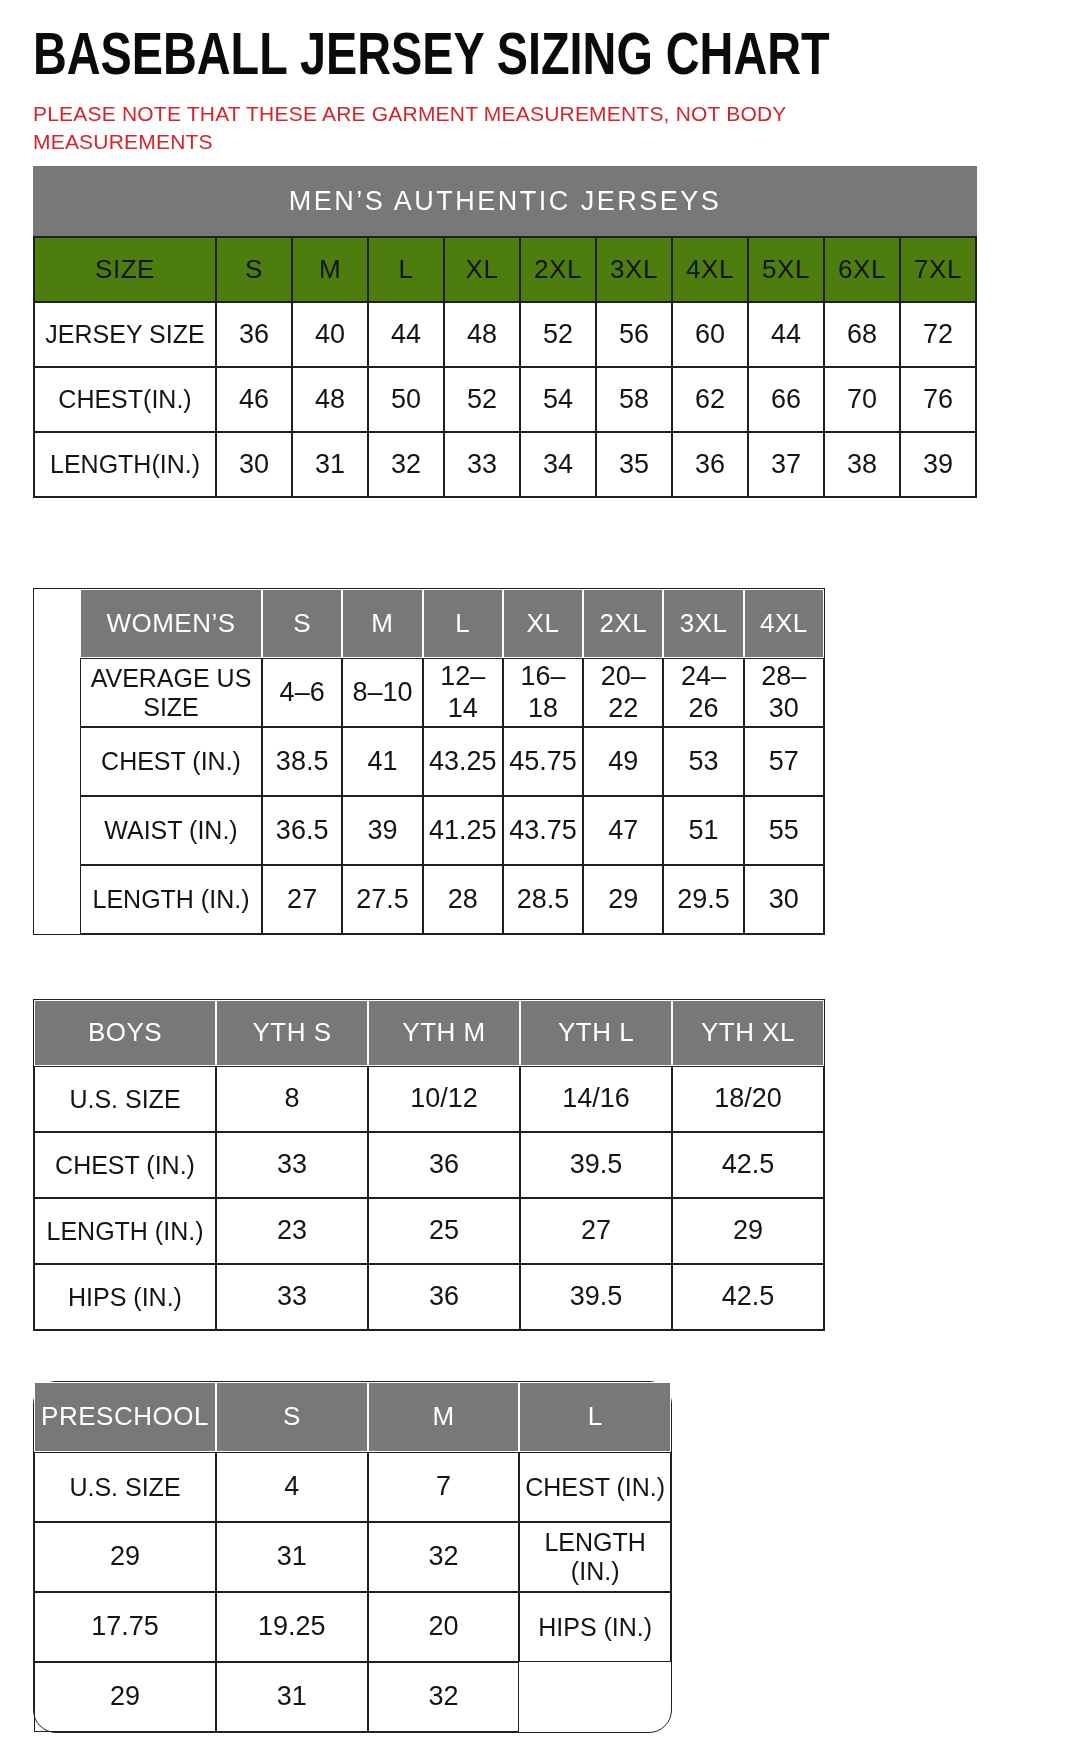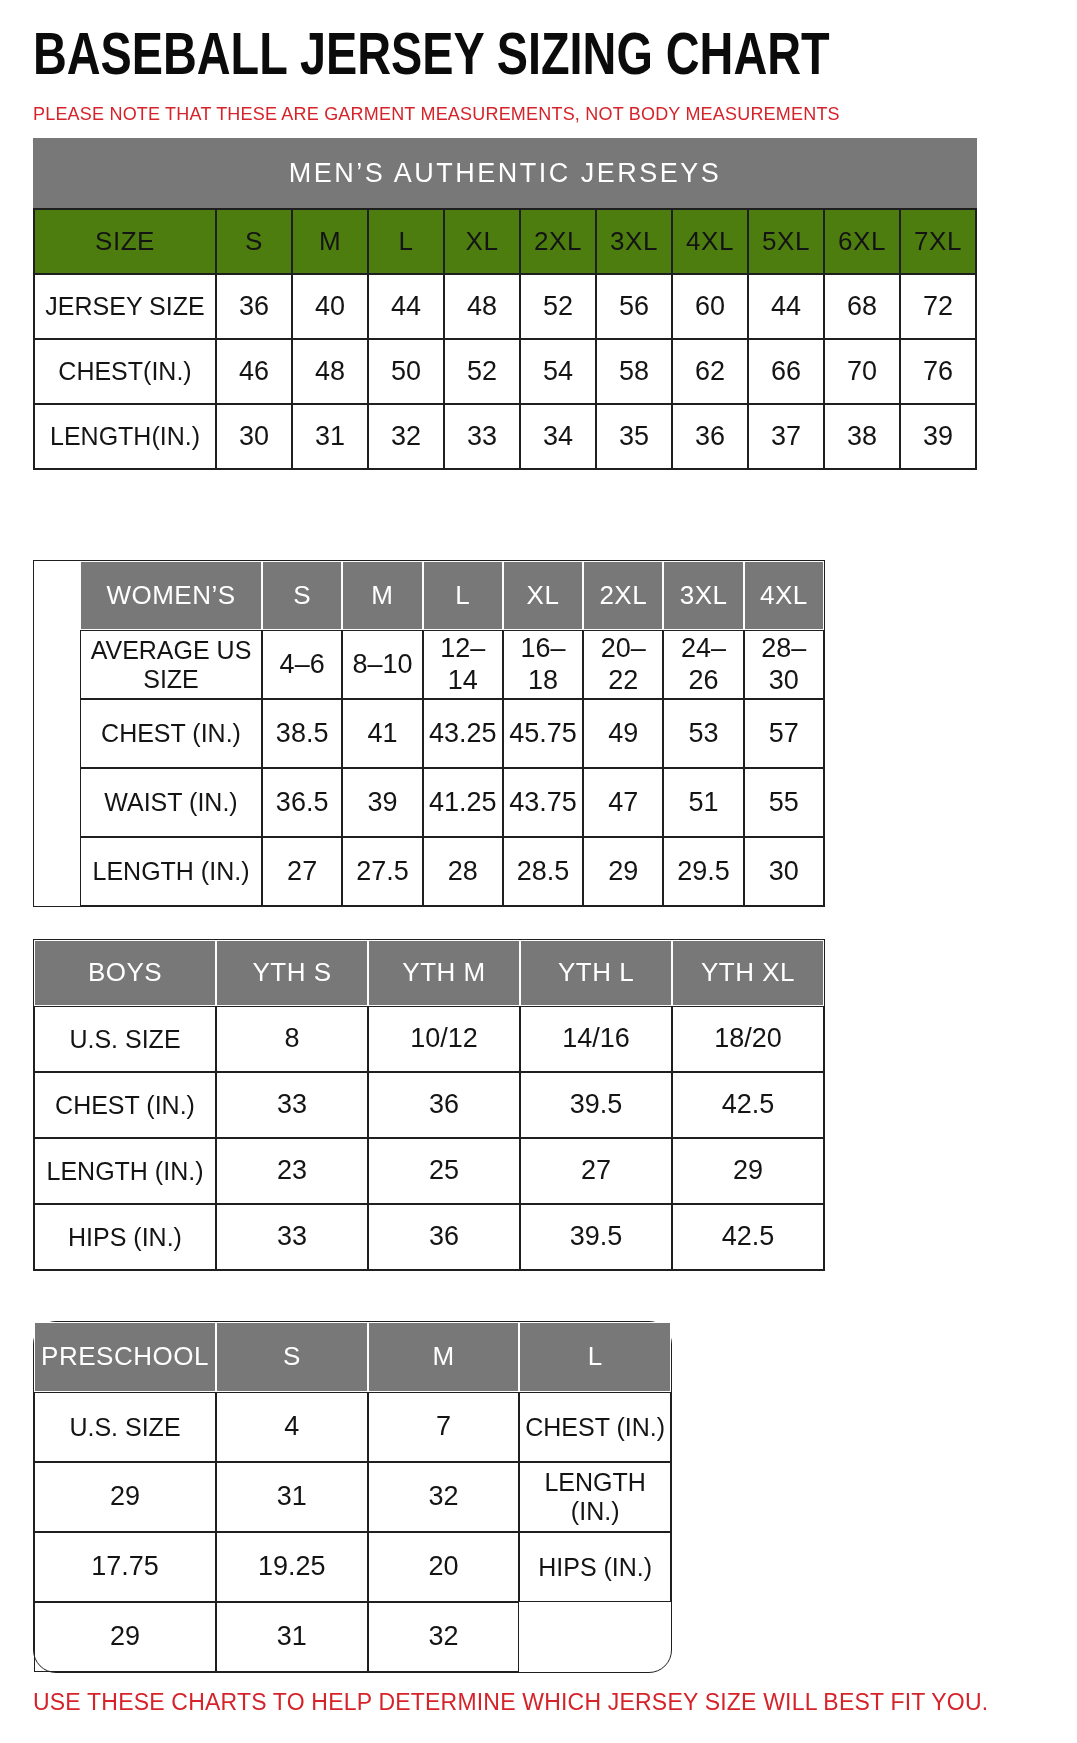--- a/index.html
+++ b/index.html
@@ -24,21 +24,21 @@
     white-space:nowrap;
     transform:scaleX(0.78);
     transform-origin:0 50%;
     color:#0b0b0b;
     line-height:1.0;
     margin-top:4px;
   }
   .note{
     margin-top:16px;
     max-width:892px;
-    font-size:18px;
+    font-size:21px;
     line-height:28px;
     color:var(--red);
     letter-spacing:0.2px;
   }
   .banner{
     margin-top:10px;
     width:944px;
     height:70px;
     background:var(--gray);
     color:#fff;
@@ -48,21 +48,21 @@
     font-size:27px;
     letter-spacing:2.5px;
   }
   .grid{
     display:grid;
     border:1px solid var(--line);
     background:#fff;
   }
   .t-mens{grid-template-columns:182px repeat(10,1fr);width:944px;grid-auto-rows:65px;}
   .t-womens{grid-template-columns:182px repeat(7,1fr);width:792px;grid-auto-rows:69px;margin-top:90px;padding-left:46px;}
-  .t-boys{grid-template-columns:182px repeat(4,1fr);width:792px;grid-auto-rows:66px;margin-top:32px;}
+  .t-boys{grid-template-columns:182px repeat(4,1fr);width:792px;grid-auto-rows:66px;margin-top:64px;}
   .t-preschool{grid-template-columns:182px repeat(3,1fr);width:639px;grid-auto-rows:70px;margin-top:50px;border-radius:23px;}
   .cell{
     display:flex;
     align-items:center;
     justify-content:center;
     border:1px solid var(--line);
     font-size:27px;
     text-align:center;
     line-height:1.15;
     padding:2px 4px;

